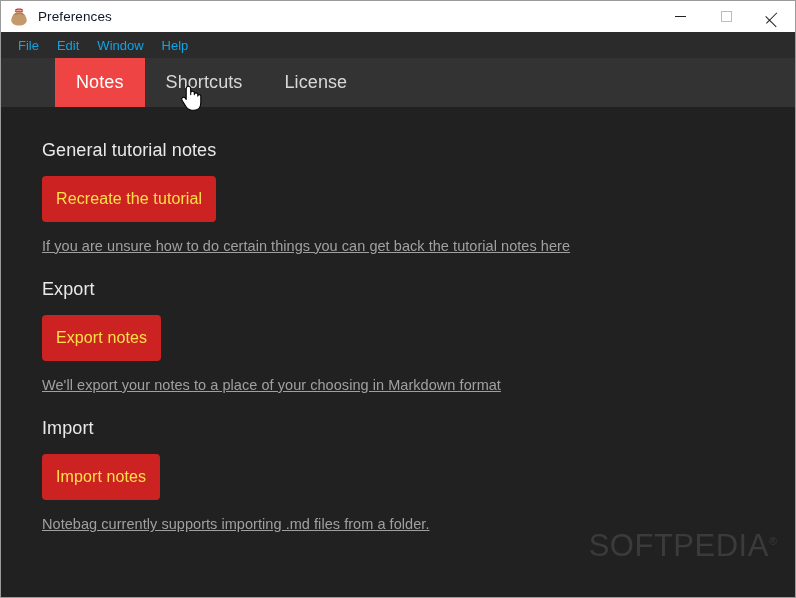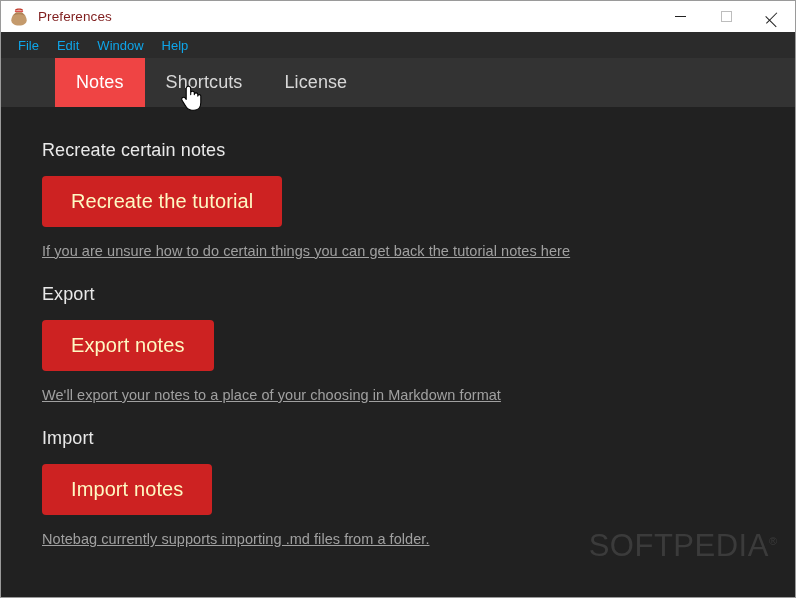--- a/index.html
+++ b/index.html
@@ -36,21 +36,21 @@
   .app-icon {
     width: 22px;
     height: 22px;
     margin-left: 7px;
     margin-right: 8px;
     flex: 0 0 auto;
     display: block;
   }
   .title-text {
     font-size: 13.5px;
-    color: #7f1d1d;
+    color: #0f172a;
     letter-spacing: 0.1px;
     line-height: 1;
   }
   .win-controls {
     position: absolute;
     right: 0;
     top: 0;
     height: 31px;
     display: flex;
   }
@@ -148,26 +148,26 @@
   .section-heading {
     font-size: 18px;
     color: #e9e9e9;
     margin-bottom: 15px;
     line-height: 1.1;
     letter-spacing: 0.1px;
   }
   .action-btn {
     display: inline-block;
     background: #cd2222;
-    color: #fef9c3;
+    color: #fde047;
     font-family: "Liberation Sans", sans-serif;
-    font-size: 20px;
+    font-size: 16px;
     border: none;
     border-radius: 4px;
-    padding: 13px 29px;
+    padding: 13px 14px;
     cursor: pointer;
     line-height: 1.25;
     letter-spacing: 0.1px;
   }
   .section-desc {
     font-size: 14.5px;
     color: #a0a0a0;
     margin-top: 16px;
     letter-spacing: 0.05px;
     line-height: 1.2;
@@ -240,21 +240,21 @@
 
   <div class="tabbar">
     <div class="tab active">Notes</div>
     <div class="tab">Shortcuts</div>
     <div class="tab">License</div>
   </div>
 
   <div class="content">
 
     <div class="section">
-      <div class="section-heading">Recreate certain notes</div>
+      <div class="section-heading">General tutorial notes</div>
       <button class="action-btn">Recreate the tutorial</button>
       <div class="section-desc">If you are unsure how to do certain things you can get back the tutorial notes here</div>
     </div>
 
     <div class="sec-gap"></div>
 
     <div class="section">
       <div class="section-heading">Export</div>
       <button class="action-btn">Export notes</button>
       <div class="section-desc">We'll export your notes to a place of your choosing in Markdown format</div>

